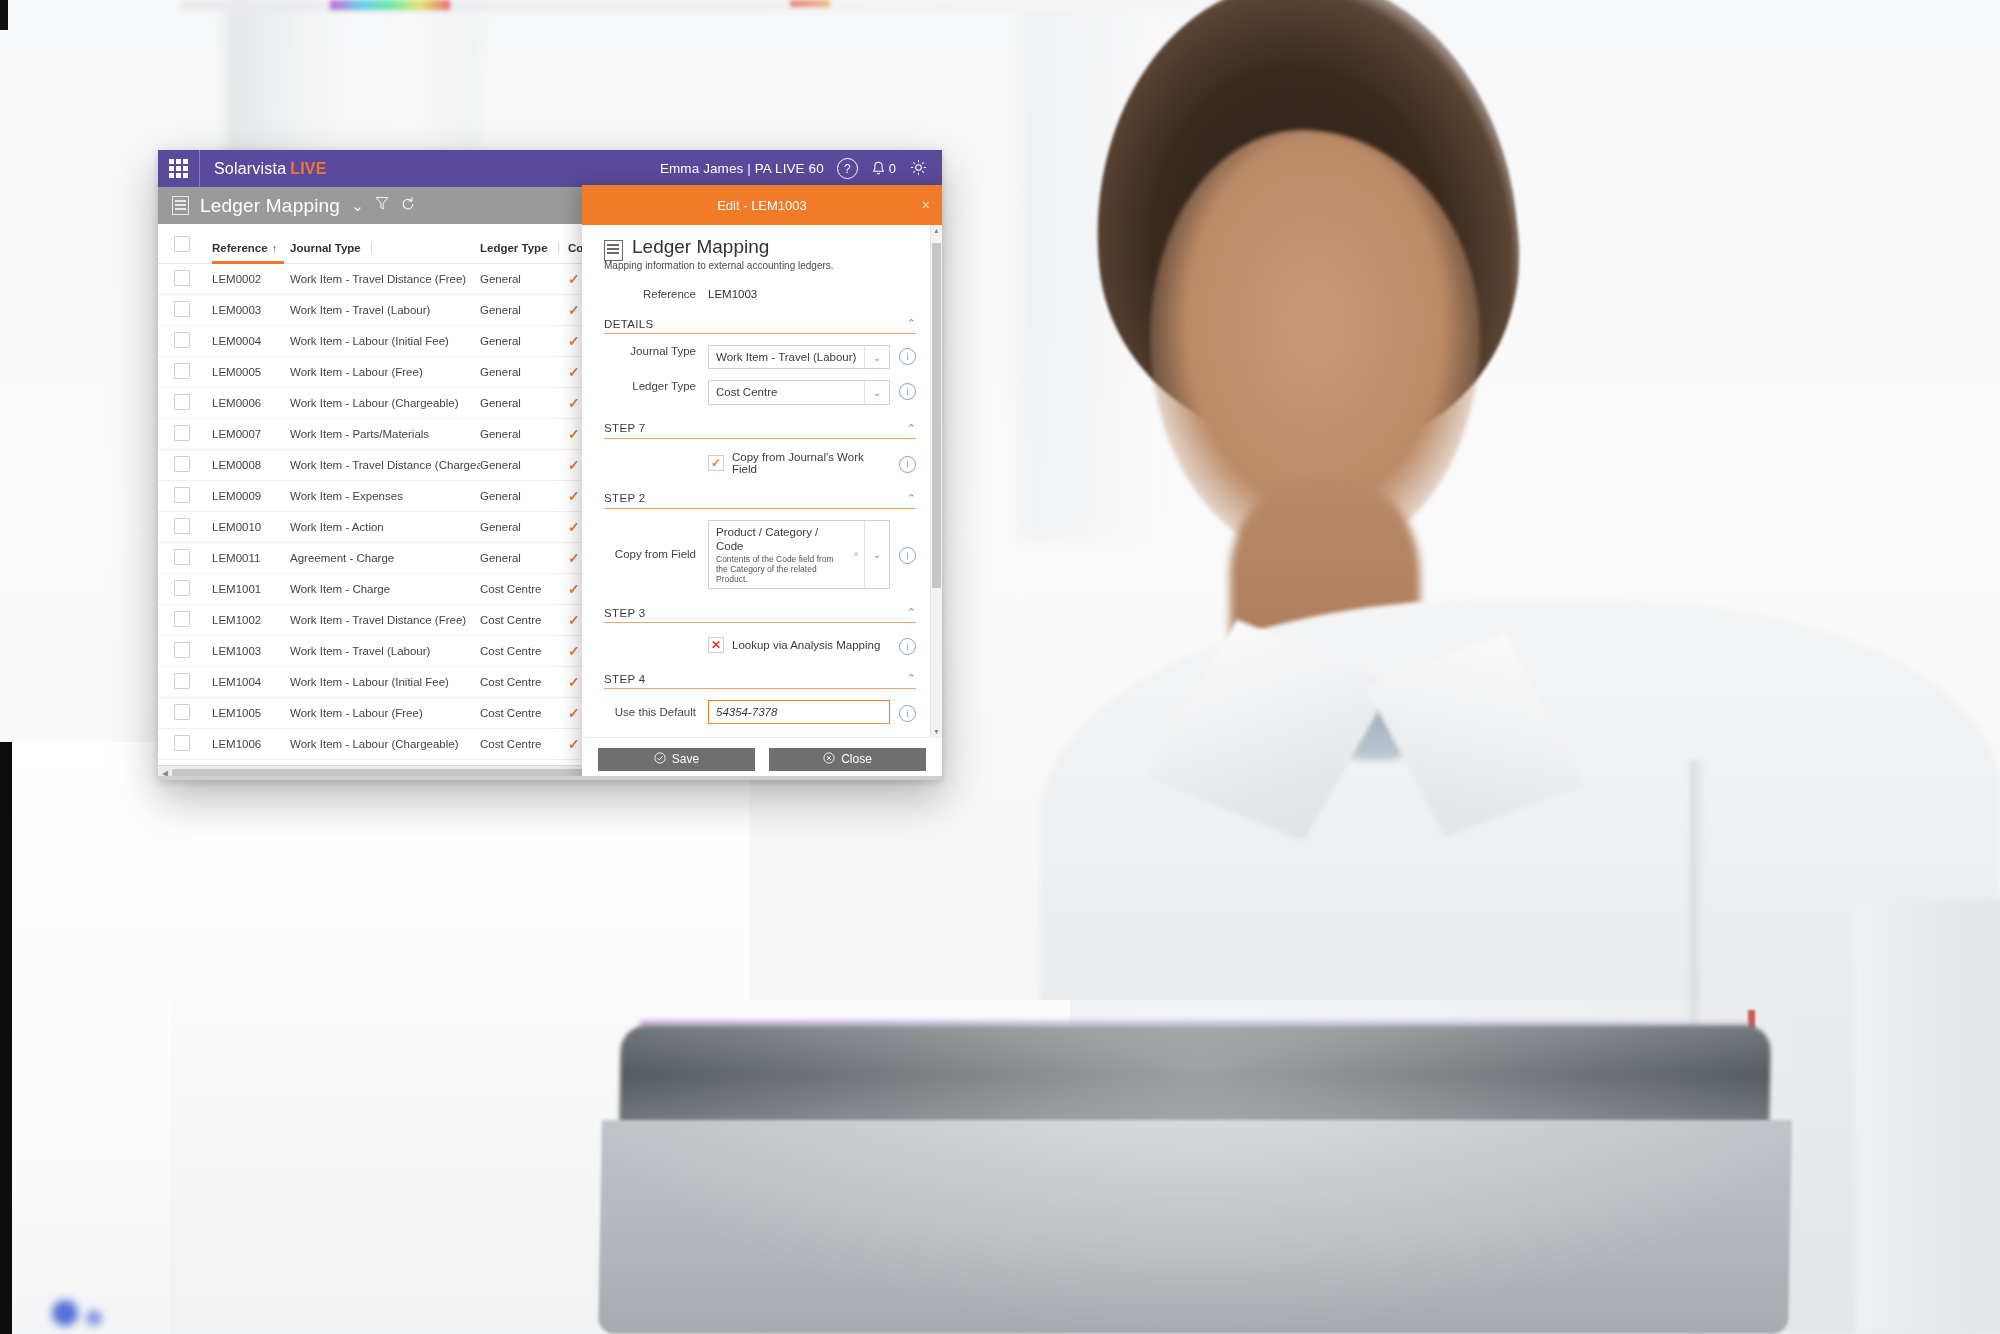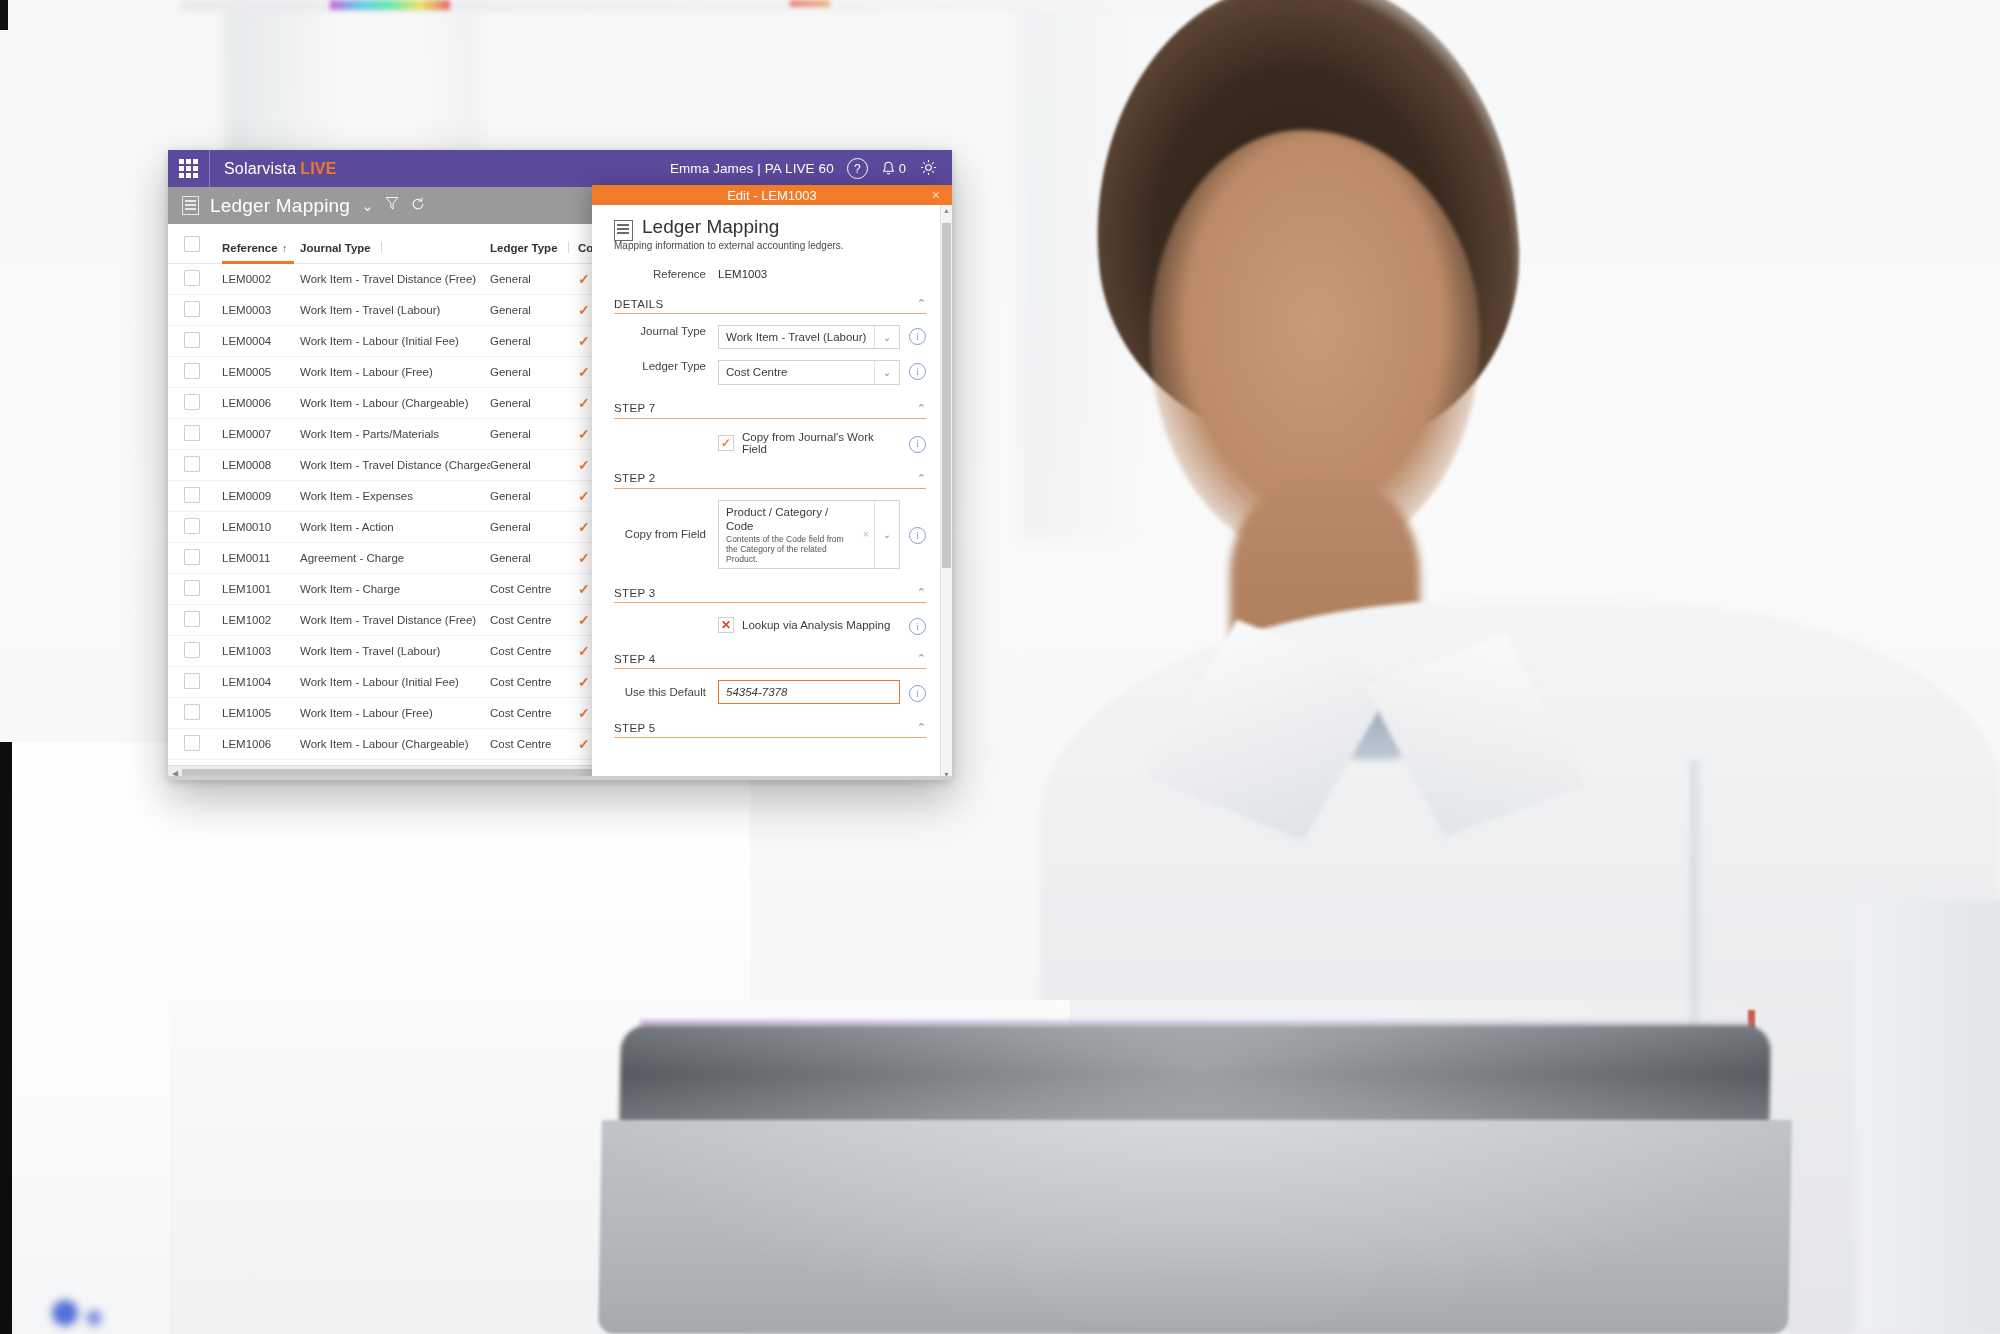--- a/index.html
+++ b/index.html
@@ -82,21 +82,21 @@
     border-radius:0 0 16px 16px;filter:blur(1.5px);transform:skewX(-1deg);}
   .bg-lap-glow{position:absolute;left:560px;top:1000px;width:1280px;height:334px;
     background:radial-gradient(ellipse at 50% 20%,rgba(255,255,255,.45),rgba(255,255,255,0) 70%);}
   .bg-deskshadow{position:absolute;left:170px;top:1000px;width:900px;height:334px;
     background:linear-gradient(180deg,rgba(250,250,250,.95),rgba(240,241,242,.9));}
   .bg-whiteblock{position:absolute;left:10px;top:742px;width:740px;height:592px;
     background:linear-gradient(180deg,#ffffff 0%,#fbfbfb 60%,#f4f5f6 100%);}
 
   
   #app-window{
-    position:absolute;left:168px;top:150px;width:784px;height:630px;
+    position:absolute;left:158px;top:150px;width:784px;height:630px;
     box-shadow:0 18px 42px rgba(0,0,0,.28), 0 2px 8px rgba(0,0,0,.16);
     background:#fff;overflow:hidden;
   }
   
   .topbar{height:37px;background:#5b4a9b;display:flex;align-items:center;
     color:#fff;position:relative;}
   .apps-btn{width:42px;height:37px;display:flex;align-items:center;justify-content:center;
     border-right:1px solid rgba(255,255,255,.28);box-sizing:border-box;cursor:pointer;}
   .grid3{display:grid;grid-template-columns:repeat(3,5px);grid-template-rows:repeat(3,5px);gap:2px;}
   .grid3 i{background:#fff;display:block;width:5px;height:5px;}
@@ -146,21 +146,21 @@
   .hscroll{position:absolute;left:0;bottom:0;width:100%;height:14px;background:#ececec;
     border-top:1px solid #dcdcdc;display:flex;align-items:center;}
   .hscroll .arrow{font-size:8px;color:#8a8a8a;padding:0 4px;}
   .hscroll .thumb{flex:1;height:9px;background:#c6c6c6;border-radius:1px;margin-right:2px;}
 
   
   #edit-modal{
     position:absolute;left:424px;top:35px;width:360px;height:595px;background:#fff;
     box-shadow:-4px 0 18px rgba(0,0,0,.22);display:flex;flex-direction:column;
   }
-  .modal-head{height:20px;background:#f07b28;color:#fff;display:flex;align-items:center;
+  .modal-head{height:40px;background:#f07b28;color:#fff;display:flex;align-items:center;
     justify-content:center;position:relative;font-size:13px;}
   .modal-close{position:absolute;right:12px;top:50%;transform:translateY(-50%);
     font-size:14px;color:#ffd9c0;cursor:pointer;line-height:1;}
   .modal-body{flex:1;overflow:hidden;position:relative;padding:12px 26px 0 22px;}
   .m-title-row{display:flex;align-items:flex-start;gap:9px;}
   .m-doc{width:19px;height:21px;border:1.6px solid #6a6a6a;position:relative;
     box-sizing:border-box;margin-top:3px;flex:0 0 auto;}
   .m-doc:before{content:"";position:absolute;left:2px;top:3px;width:12px;height:1.6px;
     background:#6a6a6a;box-shadow:0 4px 0 #6a6a6a,0 8px 0 #6a6a6a;}
   .m-title{font-size:19px;color:#333;font-weight:400;line-height:1.05;}
@@ -573,16 +573,36 @@
 
       <div class="modal-fade"></div>
 
       <div class="vscroll">
         <span class="varrow" style="top:2px;">▲</span>
         <span class="vthumb"></span>
         <span class="varrow" style="bottom:2px;">▼</span>
       </div>
     </div>
 
+    <div class="modal-foot">
+      <span class="btn">
+        <span class="bico">
+          <svg width="12" height="12" viewBox="0 0 14 14">
+            <circle cx="7" cy="7" r="6" fill="none" stroke="#fff" stroke-width="1"></circle>
+            <path d="M4.2 7.1l2 2 3.6-4" fill="none" stroke="#fff" stroke-width="1.1"></path>
+          </svg>
+        </span>
+        <span>Save</span>
+      </span>
+      <span class="btn">
+        <span class="bico">
+          <svg width="12" height="12" viewBox="0 0 14 14">
+            <circle cx="7" cy="7" r="6" fill="none" stroke="#fff" stroke-width="1"></circle>
+            <path d="M4.7 4.7l4.6 4.6M9.3 4.7l-4.6 4.6" fill="none" stroke="#fff" stroke-width="1.1"></path>
+          </svg>
+        </span>
+        <span>Close</span>
+      </span>
+    </div>
   </div>
 
   <div class="win-bottom-edge"></div>
 </div>
 
 </body></html>

